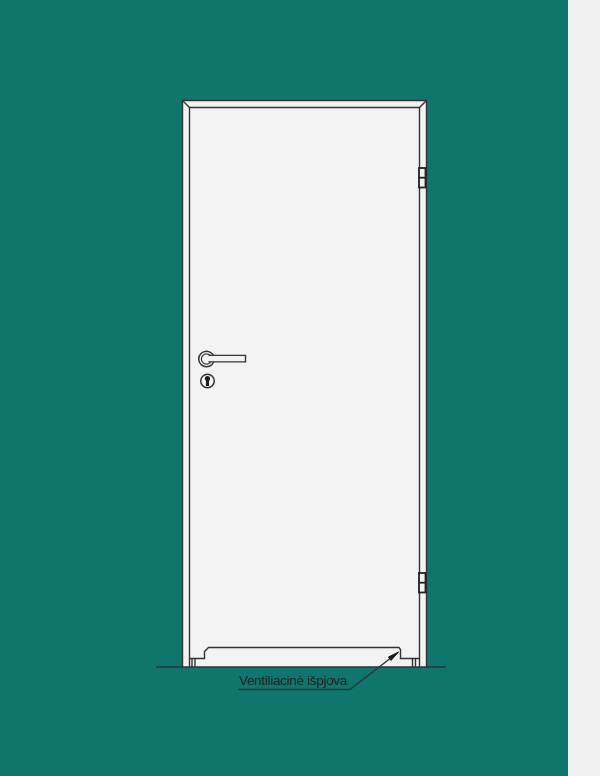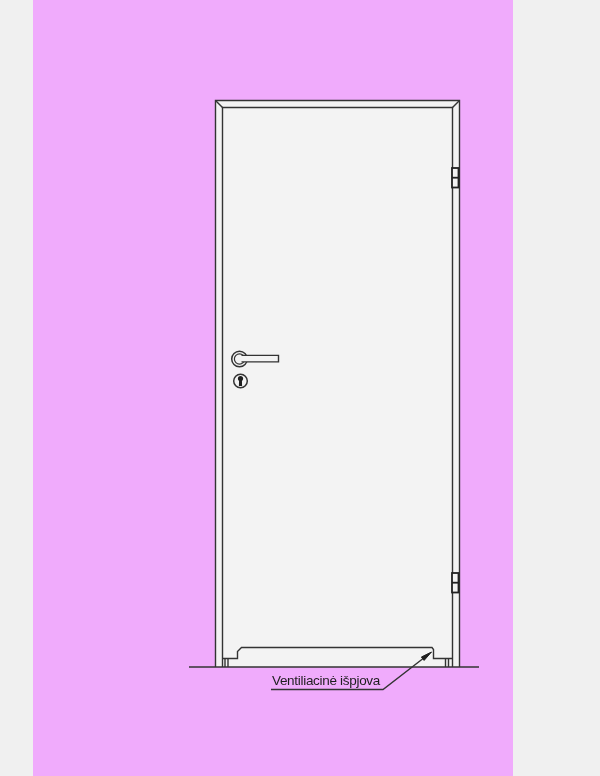--- a/index.html
+++ b/index.html
@@ -3,25 +3,24 @@
 <meta charset="utf-8">
 <style>
   html, body {
     margin: 0;
     padding: 0;
     background: #f0f0f0;
     font-family: "Liberation Sans", sans-serif;
   }
   .stage {
     position: relative;
-    width: 480px;
+    width: 568px;
     height: 776px;
-    background: #f0abfc;
+    background: #0f766e;
     overflow: hidden;
-    margin-left: 33px;
   }
   .stage svg {
     position: absolute;
     left: 0;
     top: 0;
     display: block;
   }
   text.callout-label {
     font-family: "Liberation Sans", "DejaVu Sans", sans-serif;
     font-size: 13.5px;

